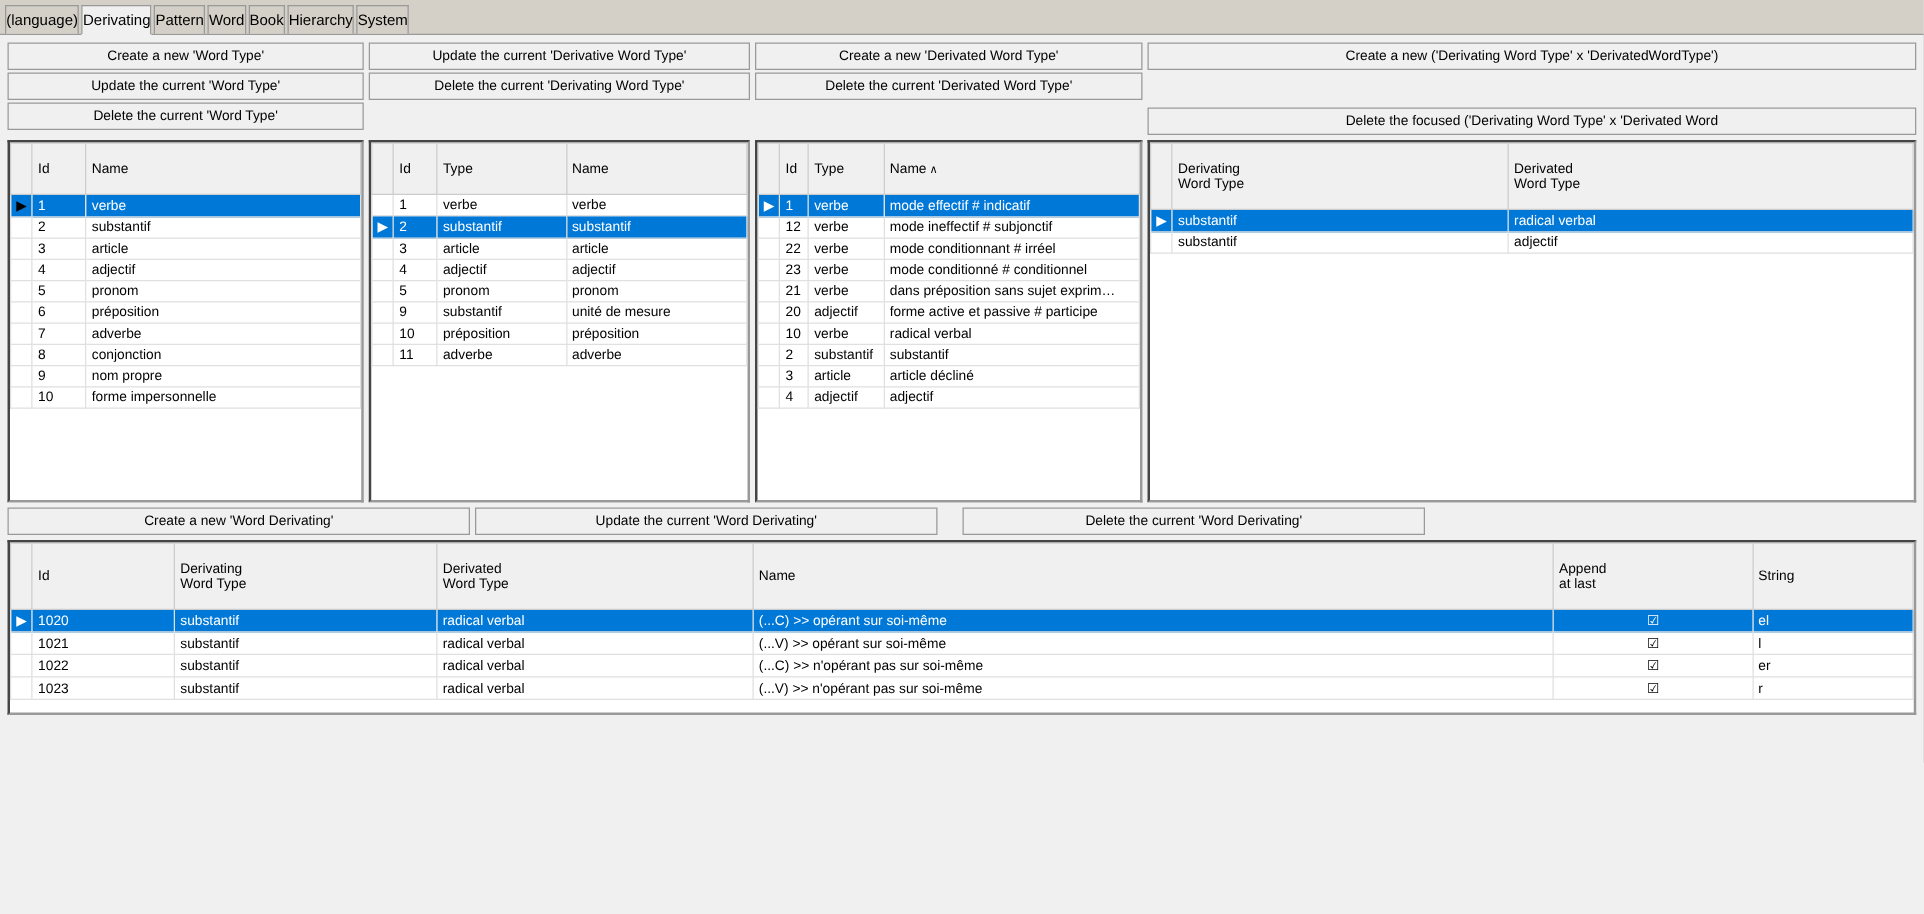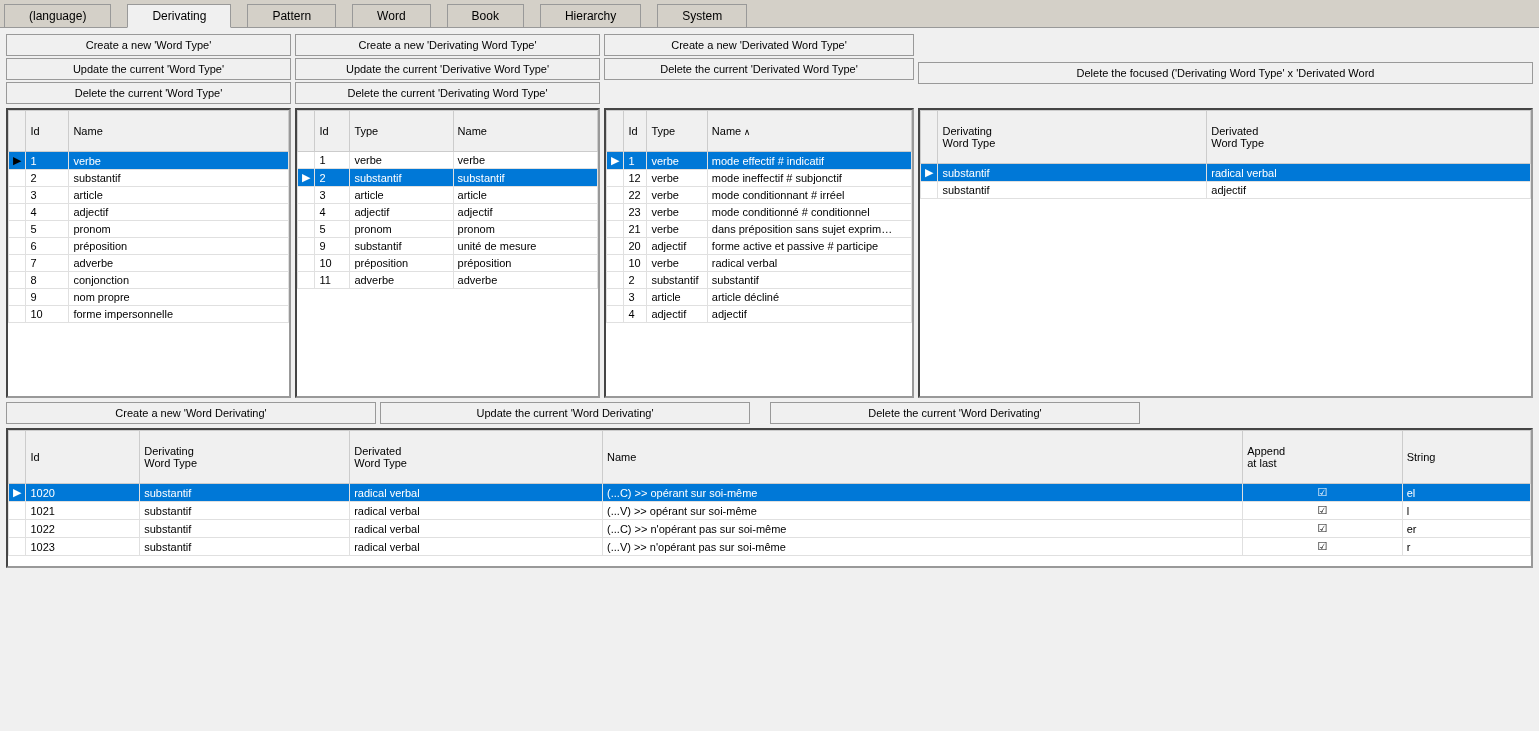--- a/index.html
+++ b/index.html
@@ -2,21 +2,21 @@
 <html><head>
   <meta charset="utf-8">
   <style>
     * { box-sizing: border-box; margin: 0; padding: 0; font-family: Arial, sans-serif; font-size: 12px; }
     body { background: #c0c0c0; width: 1539px; height: 731px; overflow: hidden; }
     
     .main-container { background: #f0f0f0; width: 100%; height: 100%; display: flex; flex-direction: column; }
     
     
     .tabs { display: flex; background: #d4d0c8; border-bottom: 1px solid #999; padding-top: 4px; padding-left: 4px; }
-    .tab { padding: 4px 24px; border: 1px solid #999; border-bottom: none; cursor: pointer; background: #d4d0c8; margin-right: 16px; font-size: 12px; }
+    .tab { padding: 4px 0; border: 1px solid #999; border-bottom: none; cursor: pointer; background: #d4d0c8; margin-right: 2px; font-size: 12px; }
     .tab.active { background: #f0f0f0; border-bottom: 1px solid #f0f0f0; margin-bottom: -1px; }
     
     
     .content { flex: 1; padding: 6px; display: flex; flex-direction: column; gap: 4px; }
     
     
     .btn-group { display: flex; flex-direction: column; gap: 2px; }
     .btn { background: #f0f0f0; border: 1px solid #999; padding: 4px 8px; cursor: pointer; text-align: center; width: 100%; font-size: 11px; }
     
     
@@ -54,31 +54,31 @@
 
     <div style="display: grid; grid-template-columns: 285px 305px 310px 1fr; gap: 4px;">
 
       <div class="btn-group">
         <button class="btn">Create a new 'Word Type'</button>
         <button class="btn">Update the current 'Word Type'</button>
         <button class="btn">Delete the current 'Word Type'</button>
       </div>
 
       <div class="btn-group">
-        <button class="btn">Create a new 'Derivating Word Type'</button>
         <button class="btn">Update the current 'Derivative Word Type'</button>
         <button class="btn">Delete the current 'Derivating Word Type'</button>
       </div>
 
       <div class="btn-group">
         <button class="btn">Create a new 'Derivated Word Type'</button>
         <button class="btn">Delete the current 'Derivated Word Type'</button>
       </div>
 
       <div class="btn-group">
+        <button class="btn">Create a new ('Derivating Word Type' x 'DerivatedWordType')</button>
         <div style="height: 26px;"></div>
         <button class="btn">Delete the focused ('Derivating Word Type' x 'Derivated Word</button>
       </div>
     </div>
 
     <div style="display: grid; grid-template-columns: 285px 305px 310px 1fr; gap: 4px; height: 290px;">
 
       <div class="table-container" style="height: 290px; position: relative;">
         <div style="overflow: auto; height: 100%;">
           <table class="data-table">

